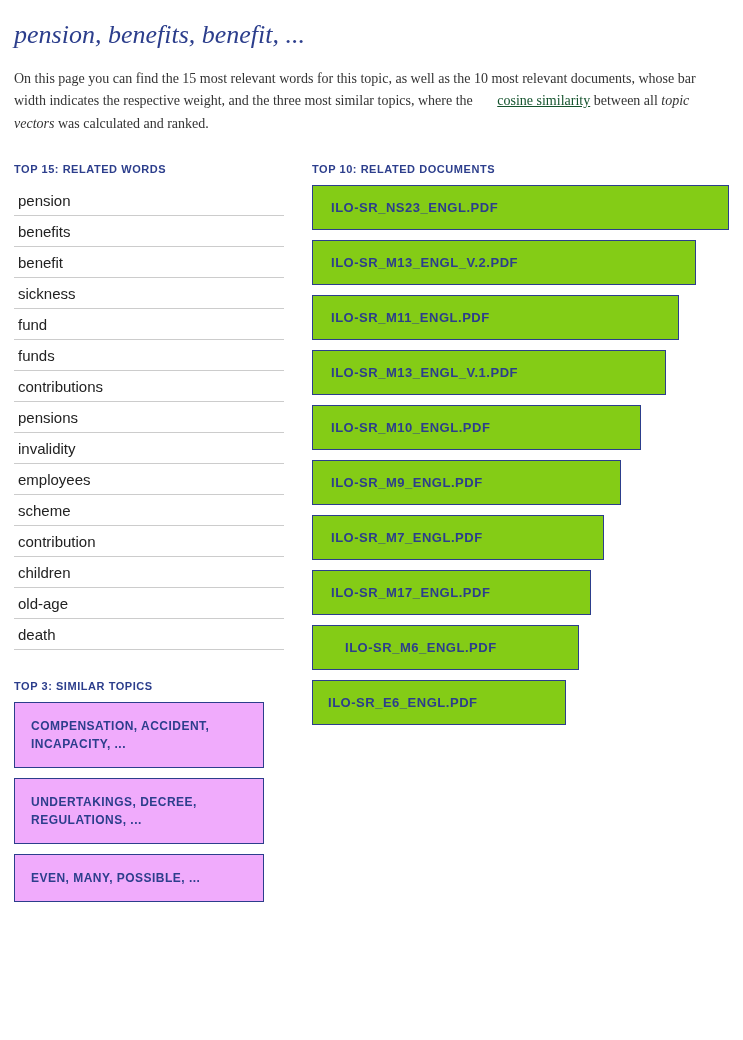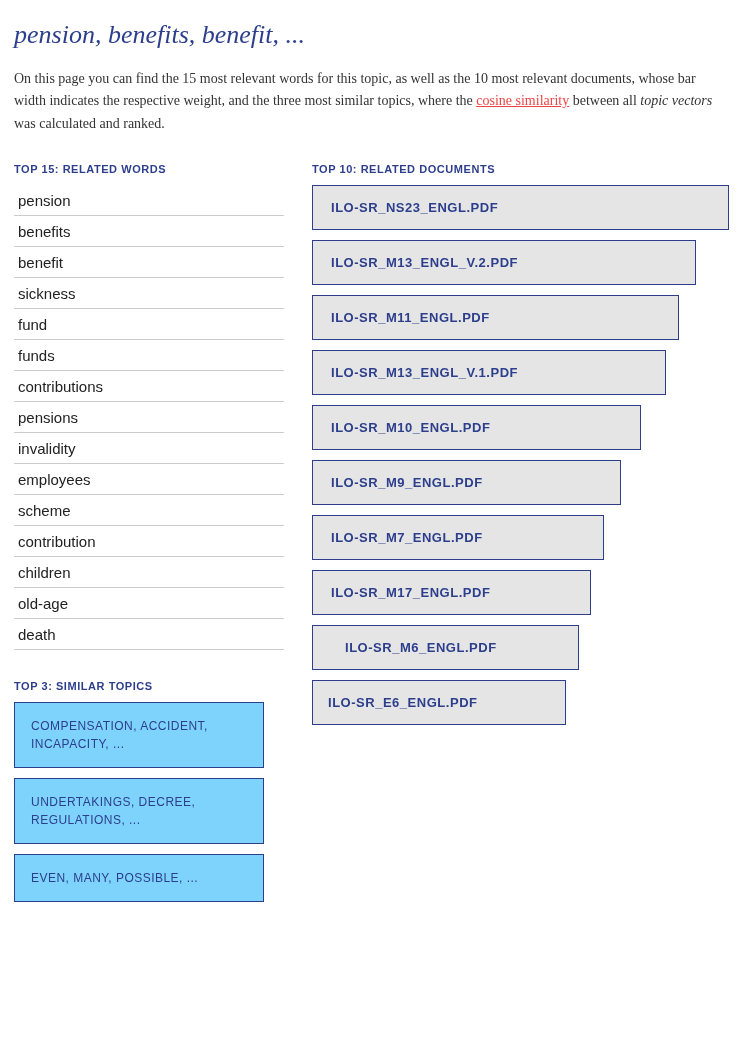--- a/index.html
+++ b/index.html
@@ -26,22 +26,23 @@
     }
 
     .description {
       font-size: 14px;
       line-height: 1.6;
       color: #333333;
       margin-bottom: 28px;
     }
 
     .description a {
-      color: #ef4444;
+      color: #14532d;
       text-decoration: underline;
+      margin-left: 21px;
     }
 
     .description em {
       font-style: italic;
     }
 
     .main-content {
       display: flex;
       gap: 28px;
       align-items: flex-start;
@@ -78,38 +79,38 @@
     }
 
     .similar-topics-section {
       margin-top: 30px;
     }
 
     .topic-button {
       display: block;
       width: 250px;
       border: 1.5px solid #2c3e8c;
-      background: #7dd3fc;
+      background: #f0abfc;
       color: #2c3e8c;
       font-size: 12px;
-      font-weight: normal;
+      font-weight: bold;
       font-family: Arial, sans-serif;
       letter-spacing: 0.04em;
       padding: 14px 16px;
       margin-bottom: 10px;
       text-align: left;
       cursor: pointer;
       line-height: 1.5;
     }
 
     .doc-button {
       display: block;
       width: 100%;
       border: 1.5px solid #2c3e8c;
-      background: #e5e5e5;
+      background: #84cc16;
       color: #2c3e8c;
       font-size: 13px;
       font-weight: bold;
       font-family: Arial, sans-serif;
       letter-spacing: 0.04em;
       padding: 14px 18px;
       margin-bottom: 10px;
       text-align: left;
       cursor: pointer;
     }

